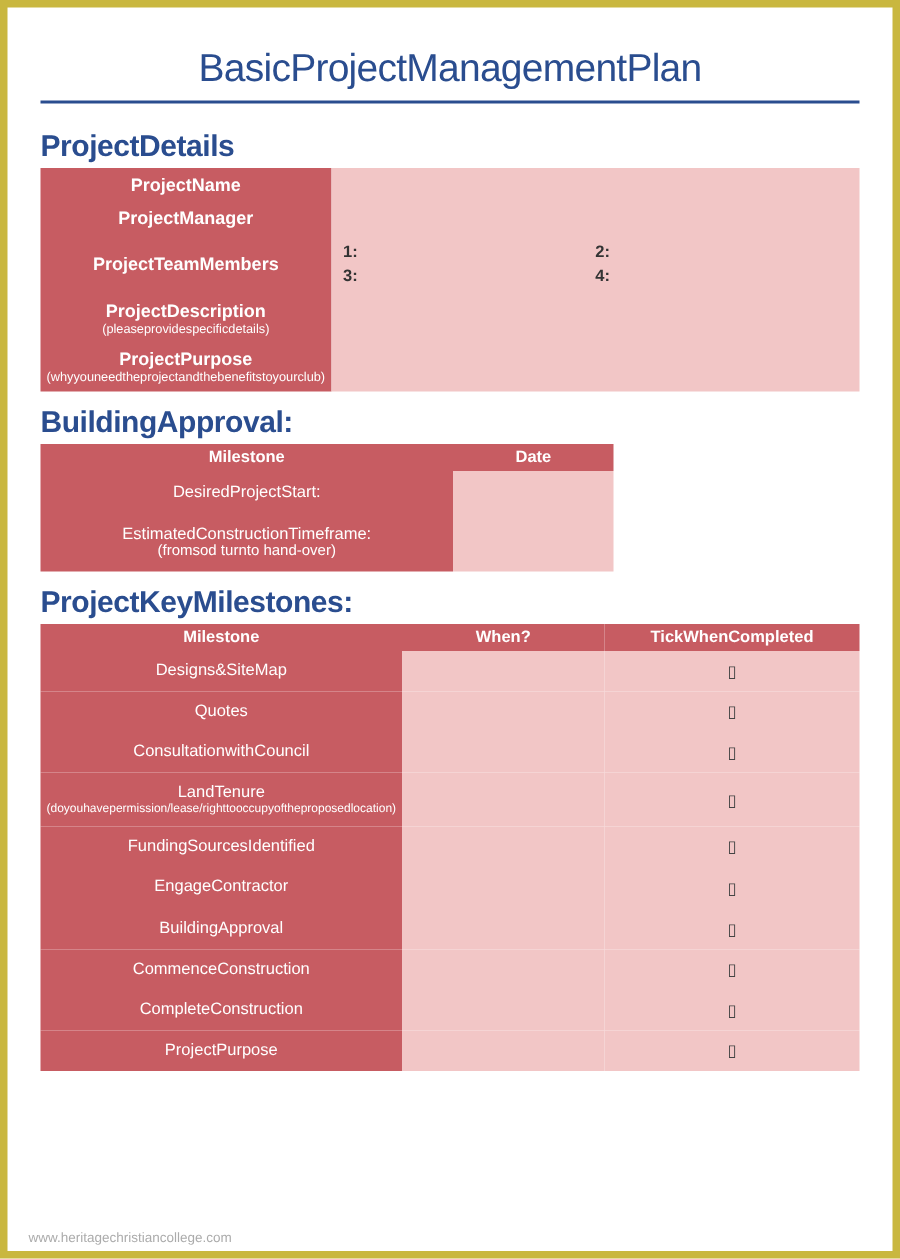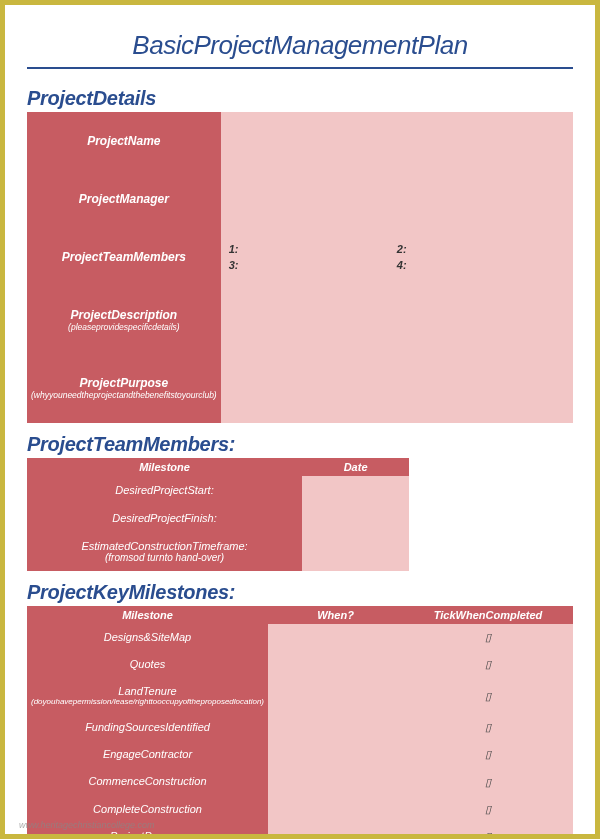--- a/index.html
+++ b/index.html
@@ -8,21 +8,20 @@
     background: #fff;
     width: 600px;
     height: 839px;
     position: relative;
     border: 5px solid #c9b73f;
   }
   .page {
     padding: 25px 22px 0 22px;
     height: 100%;
     position: relative;
-    font-style: italic;
   }
   .title {
     font-size: 26px;
     color: #2a4d8f;
     text-align: center;
     letter-spacing: -0.5px;
     font-weight: 400;
     margin-bottom: 6px;
   }
   .title-underline {
@@ -41,21 +40,21 @@
     width: 100%;
     border-collapse: collapse;
   }
   .details-table .label-col {
     background: #c75c62;
     color: #fff;
     font-size: 12px;
     font-weight: bold;
     text-align: center;
     width: 165px;
-    padding: 22px 4px;
+    padding: 4px 4px;
     vertical-align: middle;
   }
   .details-table .label-col .sub {
     font-size: 8.5px;
     font-weight: normal;
     display: block;
     line-height: 1.1;
     margin-top: 1px;
   }
   .details-table .value-col {
@@ -191,33 +190,29 @@
     <tr>
       <td class="label-col">
         <span>ProjectPurpose</span>
         <span class="sub">(whyyouneedtheprojectandthebenefitstoyourclub)</span>
       </td>
       <td class="value-col"></td>
     </tr>
   </tbody>
     </table>
 
-  <div class="section-heading section2">ProjectTeamMembers:</div>
+  <div class="section-heading section2">BuildingApproval:</div>
   <table class="tf-table">
     <tbody>
         <tr>
       <th>Milestone</th>
       <th>Date</th>
     </tr>
     <tr>
       <td class="tf-label"><span>DesiredProjectStart:</span></td>
-      <td class="tf-value"></td>
-    </tr>
-    <tr>
-      <td class="tf-label"><span>DesiredProjectFinish:</span></td>
       <td class="tf-value"></td>
     </tr>
     <tr>
       <td class="tf-label">
         <span>EstimatedConstructionTimeframe:</span>
         <span class="sub">(fromsod turnto hand-over)</span>
       </td>
       <td class="tf-value"></td>
     </tr>
   </tbody>
@@ -235,38 +230,48 @@
       <td class="km-label"><span>Designs&amp;SiteMap</span></td>
       <td class="km-when"></td>
       <td class="km-tick">▯</td>
     </tr>
     <tr>
       <td class="km-label"><span>Quotes</span></td>
       <td class="km-when"></td>
       <td class="km-tick">▯</td>
     </tr>
     <tr>
+      <td class="km-label"><span>ConsultationwithCouncil</span></td>
+      <td class="km-when"></td>
+      <td class="km-tick">▯</td>
+    </tr>
+    <tr>
       <td class="km-label">
         <span>LandTenure</span>
         <span class="sub">(doyouhavepermission/lease/righttooccupyoftheproposedlocation)</span>
       </td>
       <td class="km-when"></td>
       <td class="km-tick">▯</td>
     </tr>
     <tr>
       <td class="km-label"><span>FundingSourcesIdentified</span></td>
       <td class="km-when"></td>
       <td class="km-tick">▯</td>
     </tr>
     <tr>
       <td class="km-label"><span>EngageContractor</span></td>
       <td class="km-when"></td>
       <td class="km-tick">▯</td>
     </tr>
     <tr>
+      <td class="km-label"><span>BuildingApproval</span></td>
+      <td class="km-when"></td>
+      <td class="km-tick">▯</td>
+    </tr>
+    <tr>
       <td class="km-label"><span>CommenceConstruction</span></td>
       <td class="km-when"></td>
       <td class="km-tick">▯</td>
     </tr>
     <tr>
       <td class="km-label"><span>CompleteConstruction</span></td>
       <td class="km-when"></td>
       <td class="km-tick">▯</td>
     </tr>
     <tr>

